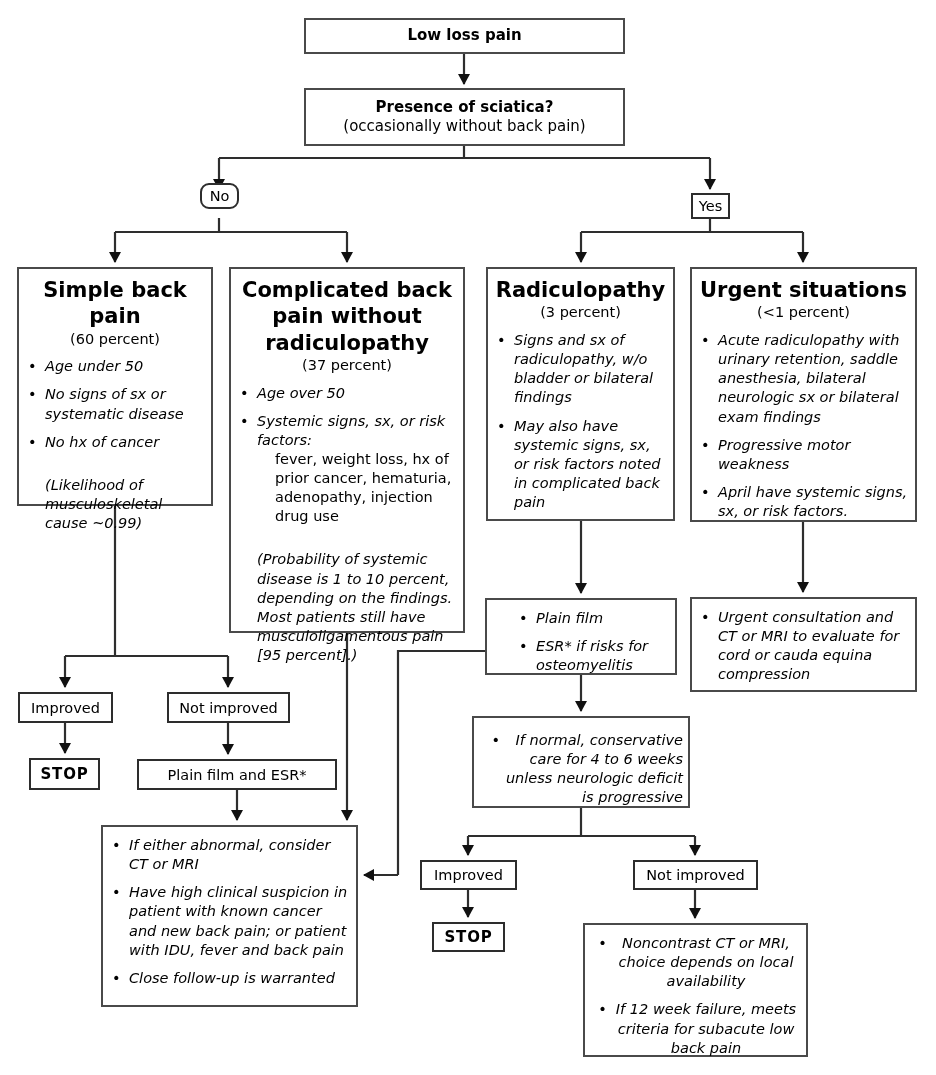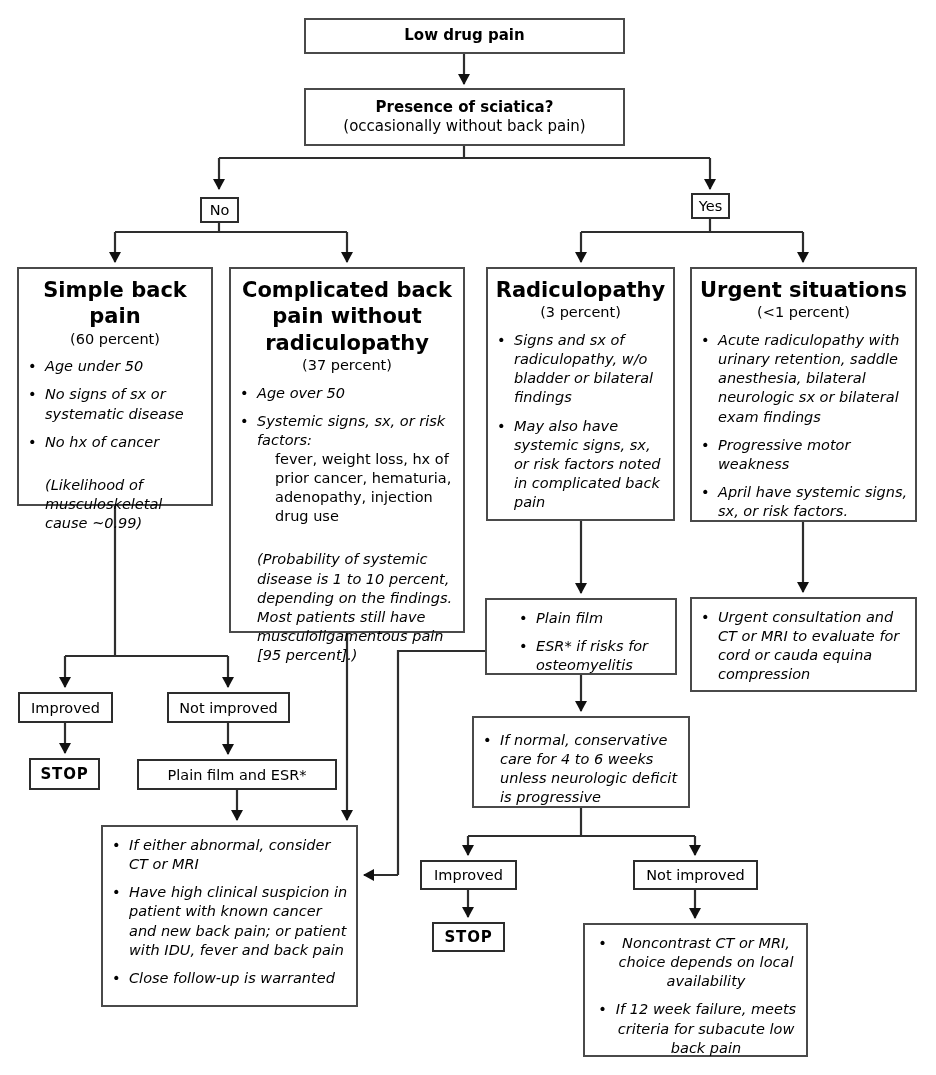--- a/index.html
+++ b/index.html
@@ -87,29 +87,29 @@
     <path d="M695,836 L695,855" marker-end="url(#arr)"></path>
 
     <path d="M468,890 L468,917" marker-end="url(#arr)"></path>
     <path d="M695,890 L695,918" marker-end="url(#arr)"></path>
 
     <path d="M485,651 L398,651 L398,875"></path>
     <path d="M398,875 L364,875" marker-end="url(#arr)"></path>
   </svg>
 
   <div class="hbox bold" style="left:304px;top:18px;width:321px;height:36px;">
-    <div>Low drug pain</div>
+    <div>Low loss pain</div>
   </div>
 
   <div class="hbox" style="left:304px;top:88px;width:321px;height:58px;">
     <div class="bold">Presence of sciatica?</div>
     <div>(occasionally without back pain)</div>
   </div>
 
-  <div class="lbox" style="left:200px;top:197px;width:39px;height:26px;">
+  <div class="lbox" style="left:200px;top:183px;width:39px;height:26px;border-radius:9px;">
     <span>No</span>
   </div>
   <div class="lbox" style="left:691px;top:193px;width:39px;height:26px;">
     <span>Yes</span>
   </div>
 
   <div class="cbox" style="left:17px;top:267px;width:196px;height:239px;">
     <div class="title">Simple back pain</div>
     <div class="subtitle">(60 percent)</div>
     <ul class="blist">
@@ -196,21 +196,21 @@
   <div class="cbox" style="left:690px;top:597px;width:227px;height:95px;">
     <ul class="blist" style="margin-top:3px;">
       <li>
           <span class="dot"></span>
           <span>Urgent consultation and CT or MRI to evaluate for cord or cauda equina compression</span>
         </li>
     </ul>
   </div>
 
   <div class="cbox" style="left:472px;top:716px;width:218px;height:92px;">
-    <ul class="blist" style="margin-top:13px;">
+    <ul class="blist" style="margin-top:13px;text-align:right;">
       <li>
           <span class="dot"></span>
           <span>If normal, conservative care for 4 to 6 weeks unless neurologic deficit is progressive</span>
         </li>
     </ul>
   </div>
 
   <div class="lbox" style="left:18px;top:692px;width:95px;height:31px;">
     <span>Improved</span>
   </div>

